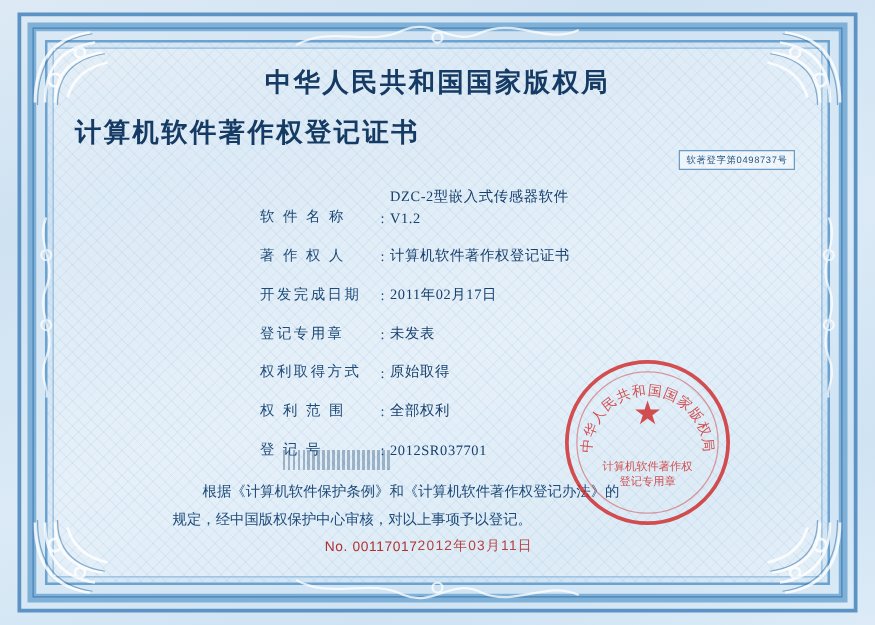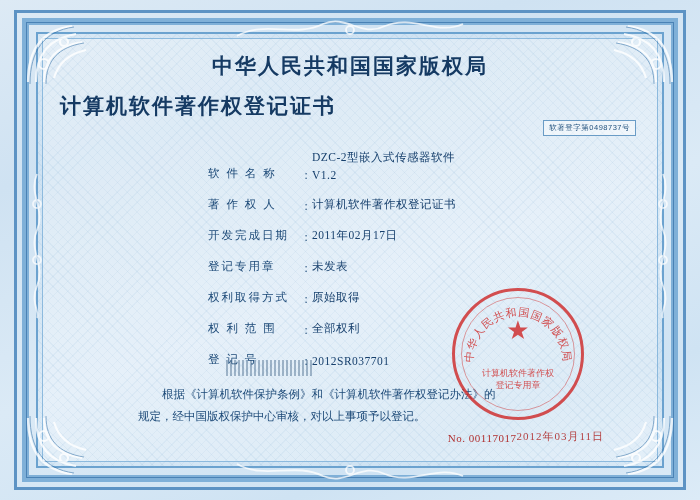--- a/index.html
+++ b/index.html
@@ -244,23 +244,23 @@
     line-height: 12px;
     color: #cf2b2b;
   }
 
   .footer {
     position: absolute;
     left: 22px;
     right: 22px;
     bottom: 10px;
     display: flex;
-    justify-content: flex-end;
+    justify-content: center;
     align-items: flex-end;
-    font-family: Liberation Serif, serif;
+    font-family: Liberation Sans, sans-serif;
     margin-top: 34px;
   }
   .footer-no {
     font-size: 11px;
     color: #b03030;
     letter-spacing: 0.5px;
   }
   .footer-date {
     font-size: 11px;
     color: #b03030;

